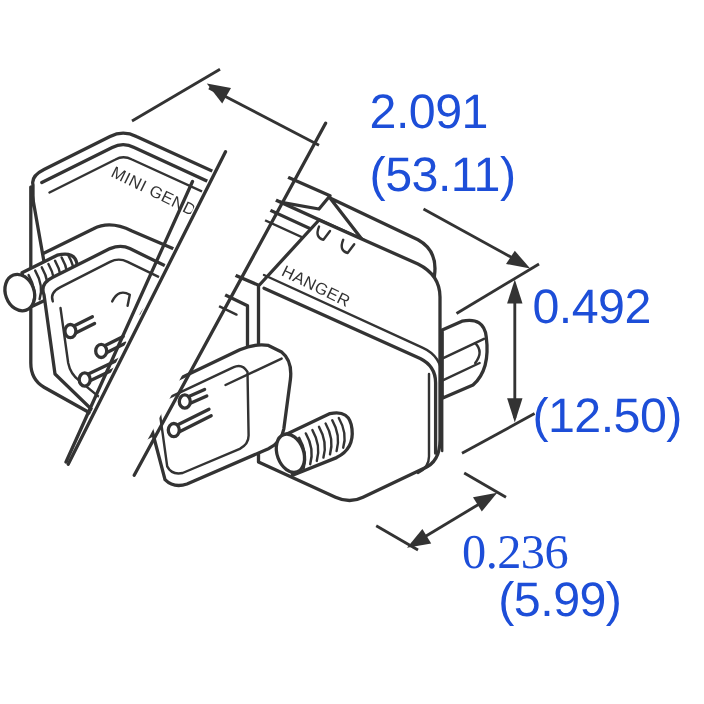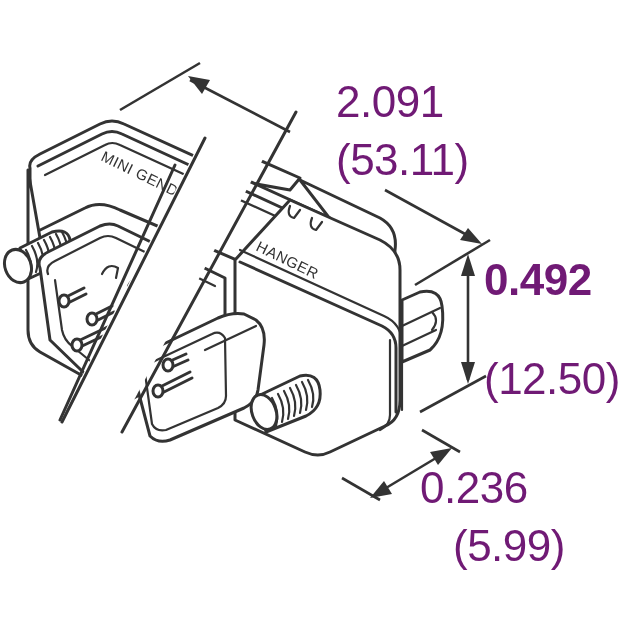--- a/index.html
+++ b/index.html
@@ -23,21 +23,21 @@
     }
     .ln { fill: none; stroke: #333333; stroke-width: 3; stroke-linecap: round; stroke-linejoin: round; }
     .ln-thin { fill: none; stroke: #333333; stroke-width: 2.2; stroke-linecap: round; stroke-linejoin: round; }
     .fill-w { fill: #ffffff; stroke: #333333; stroke-width: 3; stroke-linejoin: round; }
     .dim { fill: none; stroke: #333333; stroke-width: 2.6; stroke-linecap: butt; }
     .arrow { fill: #333333; stroke: none; }
     .dim-text {
       position: absolute;
       font-family: "Liberation Sans", sans-serif;
       font-size: 44px;
-      color: #701a75;
+      color: #1d4ed8;
       line-height: 1;
       white-space: nowrap;
       letter-spacing: -0.5px;
     }
     .label-text {
       font-family: "Liberation Sans", sans-serif;
       font-size: 15px;
       fill: #333333;
       letter-spacing: 0.5px;
     }
@@ -176,17 +176,17 @@
     <path class="dim" d="M422 430 L460 452"></path>
     <path class="dim" d="M376 494 L446 452"></path>
     <path class="arrow" d="M370 498 L384 481 L392 494 Z"></path>
     <path class="arrow" d="M452 448 L438 465 L430 452 Z"></path>
   </g>
 </svg>
 
 <div class="dim-text" style="left:336px; top:80px;">2.091</div>
 <div class="dim-text" style="left:336px; top:138px;">(53.11)</div>
 
-<div class="dim-text" style="left:484px; top:258px;font-weight:bold;">0.492</div>
+<div class="dim-text" style="left:484px; top:258px;">0.492</div>
 <div class="dim-text" style="left:484px; top:318px;margin-top:39px;">(12.50)</div>
 
-<div class="dim-text" style="left:420px; top:466px;">0.236</div>
+<div class="dim-text" style="left:420px; top:480px;font-family:Liberation Serif, serif;">0.236</div>
 <div class="dim-text" style="left:420px; top:524px;margin-left:33px;">(5.99)</div>
 
 </body></html>

